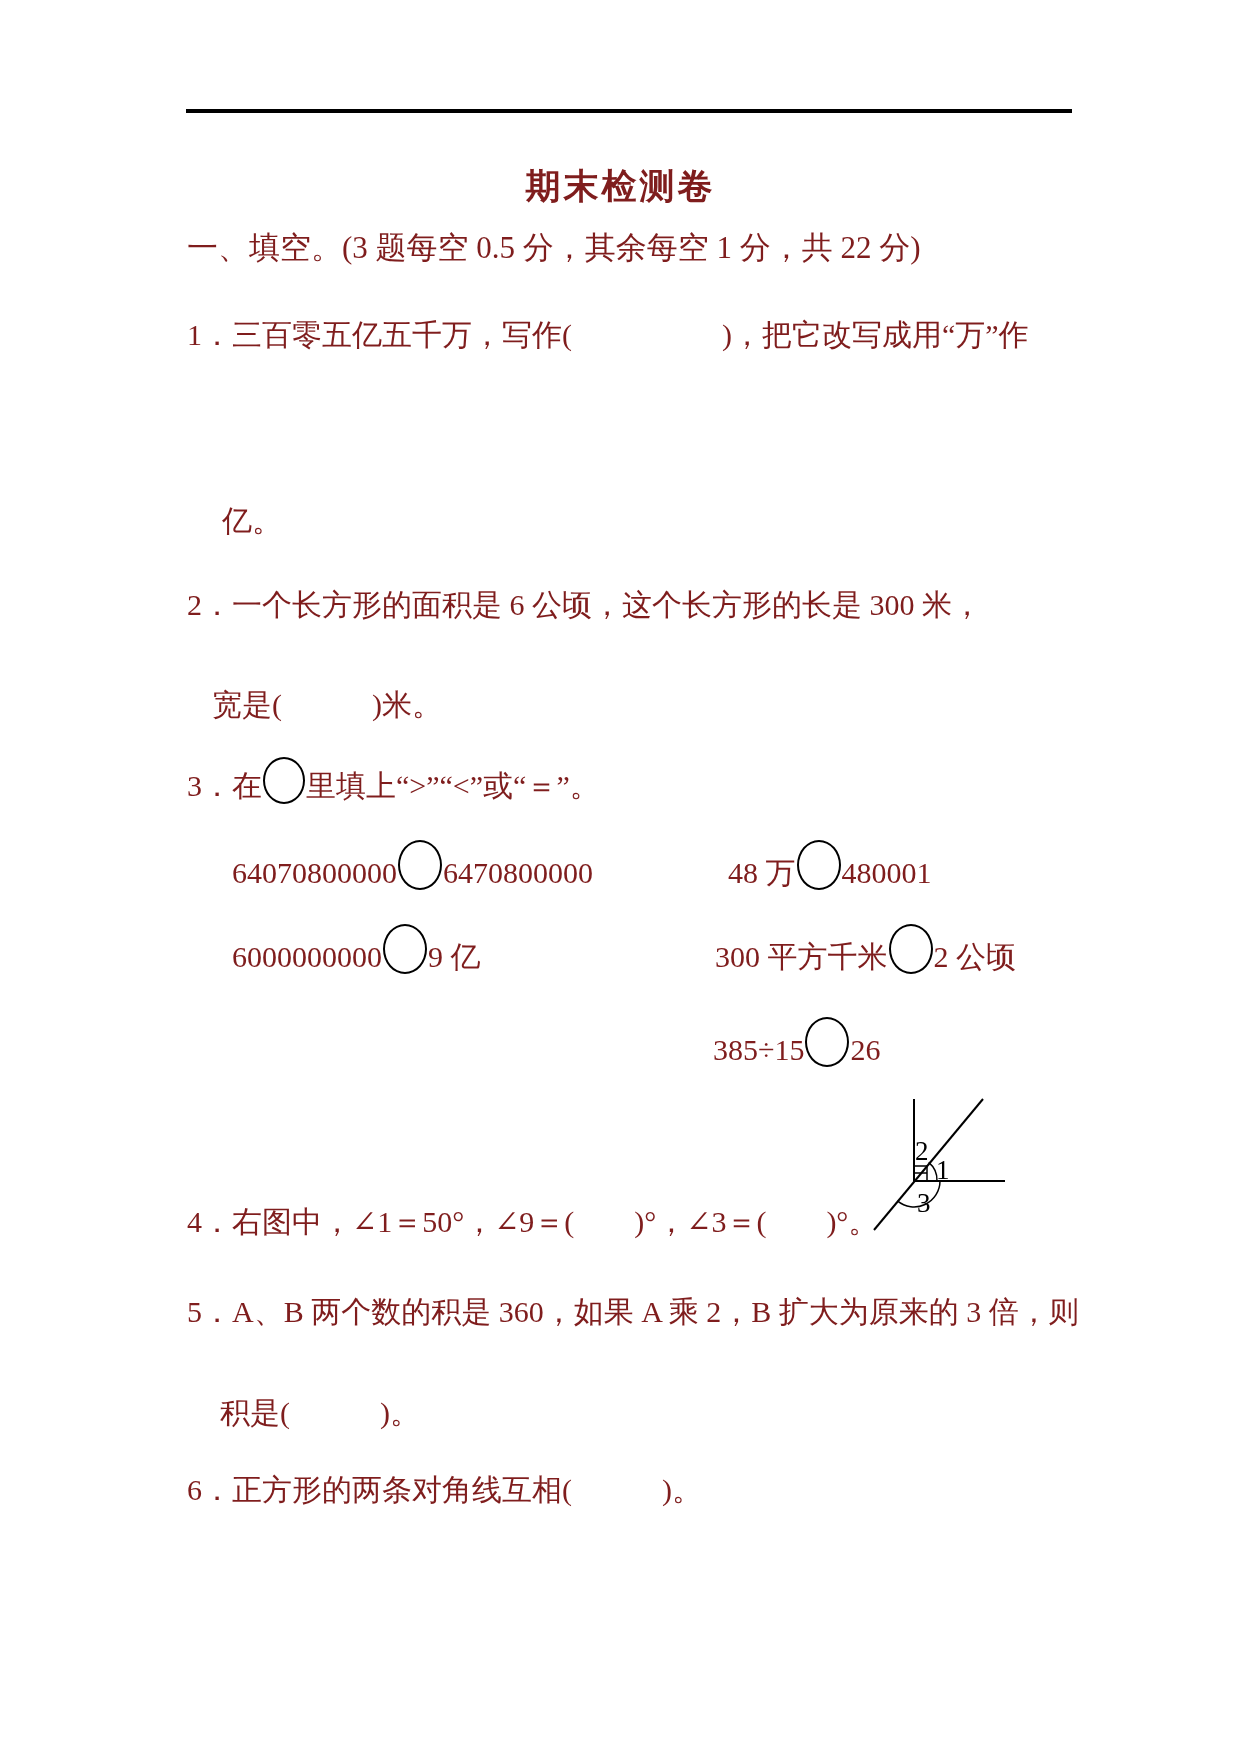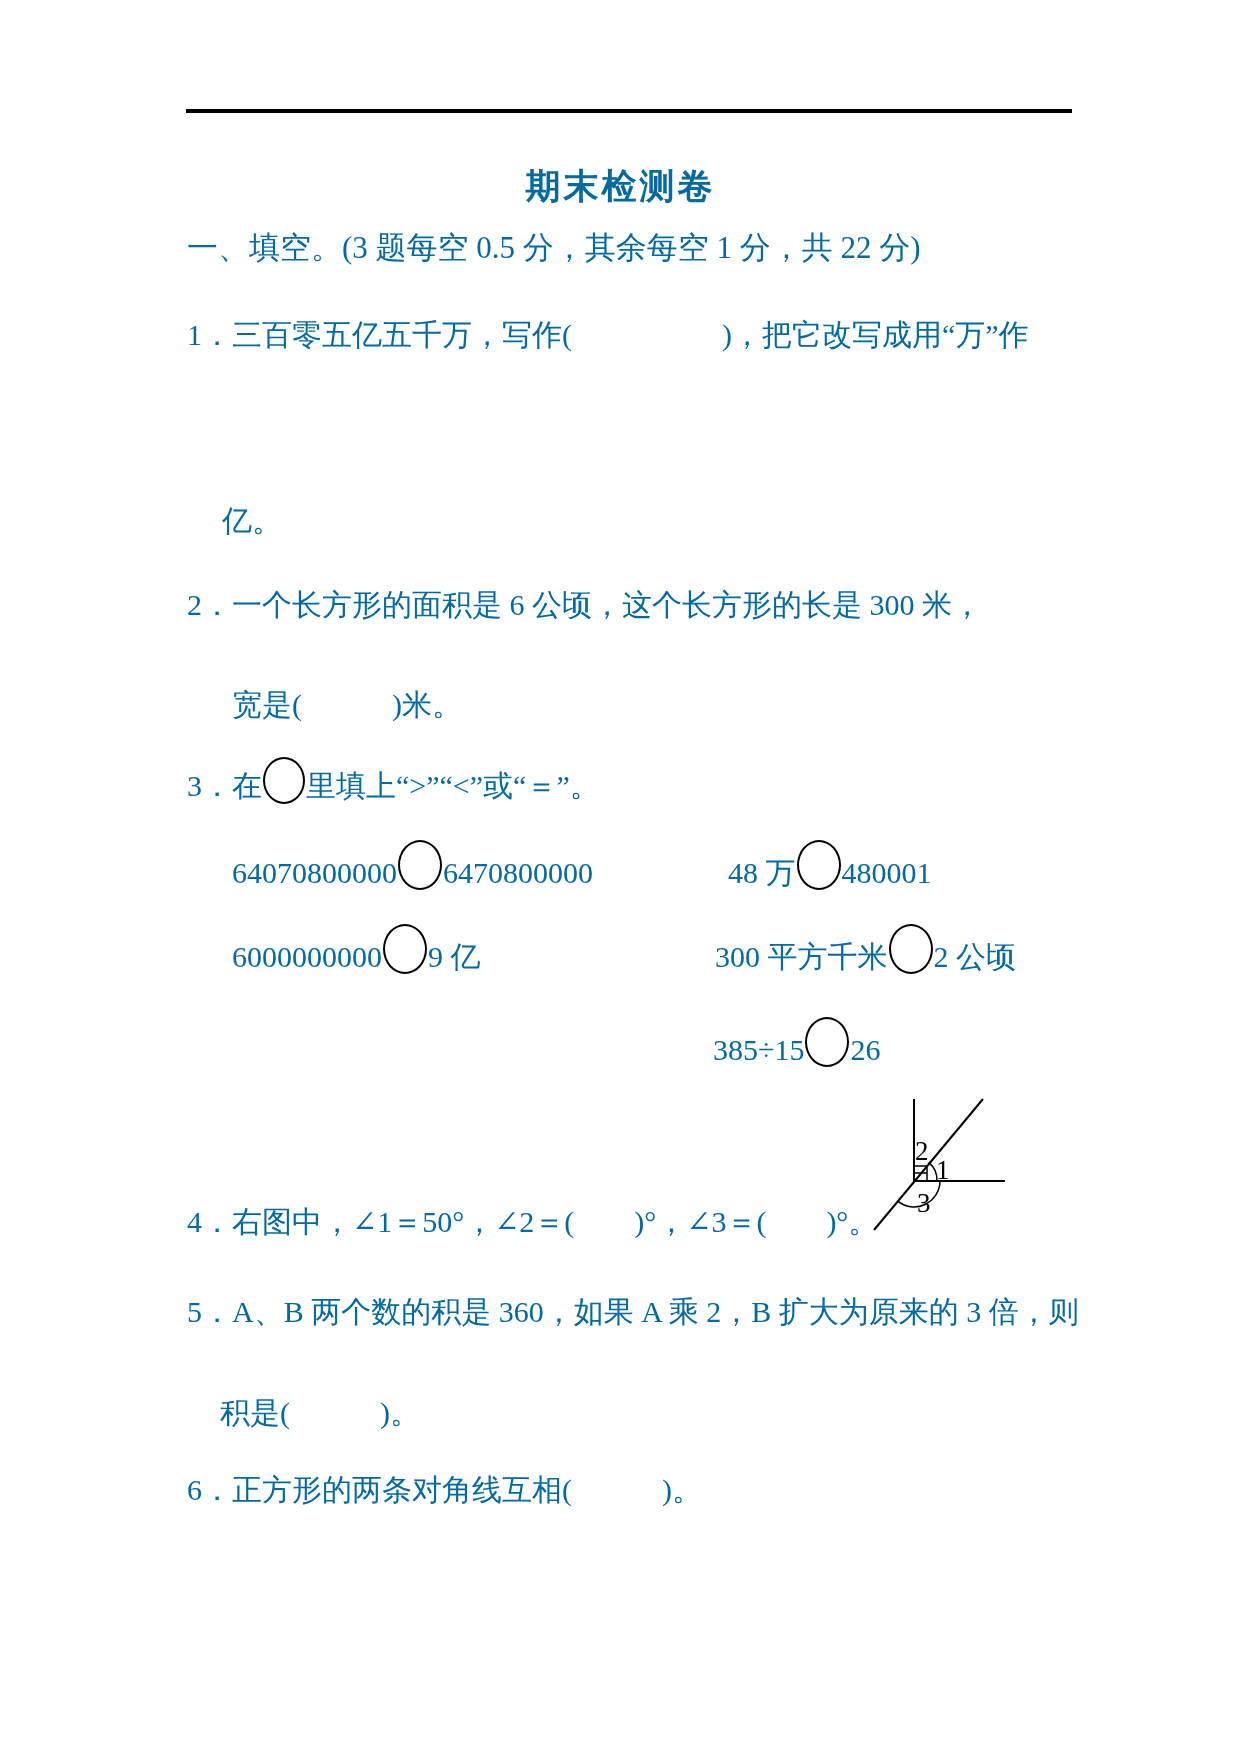--- a/index.html
+++ b/index.html
@@ -6,21 +6,21 @@
     margin: 0;
     padding: 0;
     background: #e8e8e8;
   }
   .page {
     position: relative;
     width: 1241px;
     height: 1754px;
     margin: 0 auto;
     background: #ffffff;
-    color: #0369a1;
+    color: #7f1d1d;
     font-family: "Liberation Serif", "DejaVu Serif", serif;
     overflow: hidden;
   }
   .rule {
     position: absolute;
     left: 186px;
     top: 109px;
     width: 886px;
     height: 4px;
     background: #000000;
@@ -82,21 +82,21 @@
   <div class="rule"></div>
 
   <div class="title">期末检测卷</div>
 
   <div class="line heading" style="left:187px; top:229px;">一、填空。(3 题每空 0.5 分，其余每空 1 分，共 22 分)</div>
 
   <div class="line" style="left:187px; top:316px;">1．三百零五亿五千万，写作(　　　　　)，把它改写成用“万”作</div>
   <div class="line" style="left:222px; top:502px;">亿。</div>
 
   <div class="line" style="left:187px; top:586px;">2．一个长方形的面积是 6 公顷，这个长方形的长是 300 米，</div>
-  <div class="line" style="left:232px; top:686px;text-align:right;">宽是(　　　)米。</div>
+  <div class="line" style="left:212px; top:686px;text-align:right;">宽是(　　　)米。</div>
 
   <div class="line" style="left:187px; top:766px;">
     <span>3．在</span><span class="cmp-circle small"></span><span>里填上“&gt;”“&lt;”或“＝”。</span>
   </div>
 
   <div class="line" style="left:232px; top:851px;">
     <span>64070800000</span><span class="cmp-circle"></span><span>6470800000</span>
   </div>
   <div class="line" style="left:728px; top:851px;">
     <span>48 万</span><span class="cmp-circle"></span><span>480001</span>
@@ -121,20 +121,20 @@
       <rect x="914" y="1166" width="13" height="15"></rect>
       <line x1="914" y1="1173" x2="927" y2="1173"></line>
       <path d="M 928.7 1162.4 A 23 23 0 0 1 937 1181"></path>
       <path d="M 897.4 1200.9 A 26 26 0 0 0 940 1181"></path>
     </g>
     <text x="915" y="1160">2</text>
     <text x="936" y="1179">1</text>
     <text x="917" y="1212">3</text>
   </svg>
 
-  <div class="line" style="left:187px; top:1203px;">4．右图中，∠1＝50°，∠2＝(　　)°，∠3＝(　　)°。</div>
+  <div class="line" style="left:187px; top:1203px;">4．右图中，∠1＝50°，∠9＝(　　)°，∠3＝(　　)°。</div>
 
   <div class="line" style="left:187px; top:1293px;">5．A、B 两个数的积是 360，如果 A 乘 2，B 扩大为原来的 3 倍，则</div>
   <div class="line" style="left:220px; top:1394px;">积是(　　　)。</div>
 
   <div class="line" style="left:187px; top:1471px;">6．正方形的两条对角线互相(　　　)。</div>
 
 </div>
 
 </body></html>

